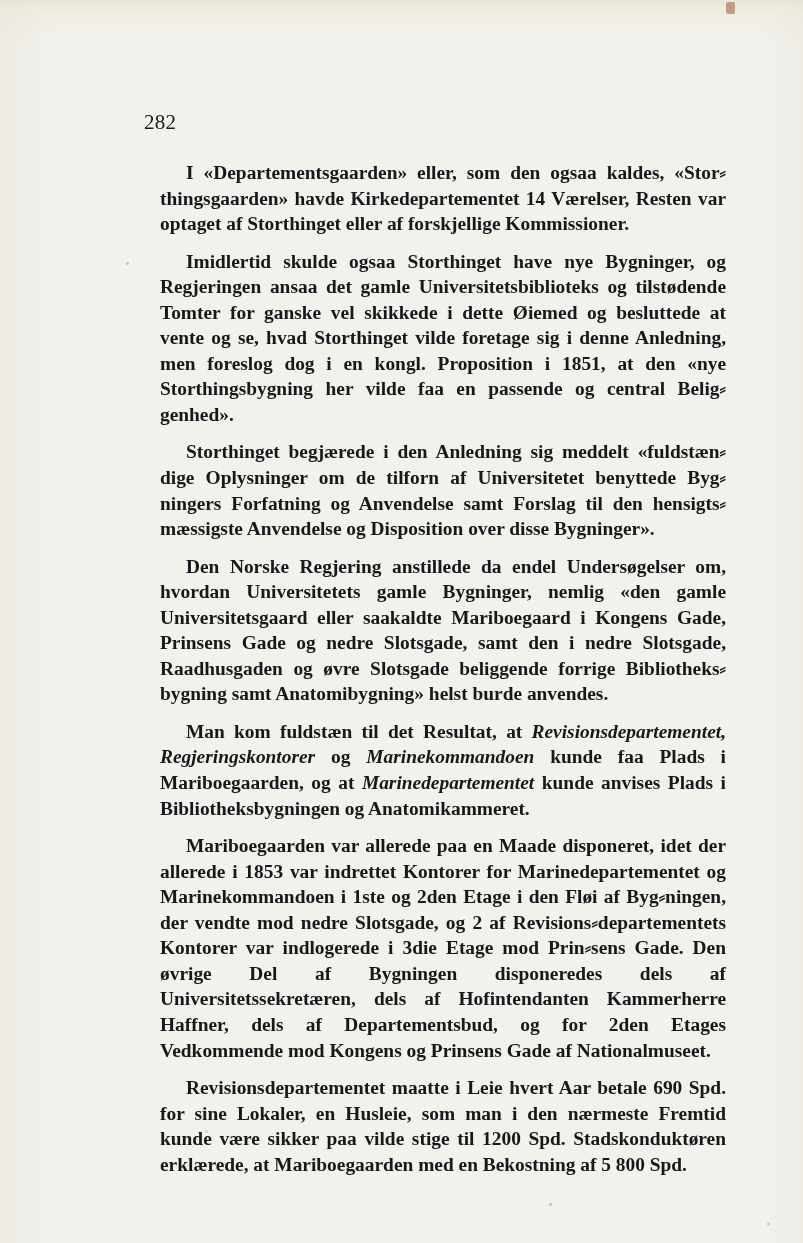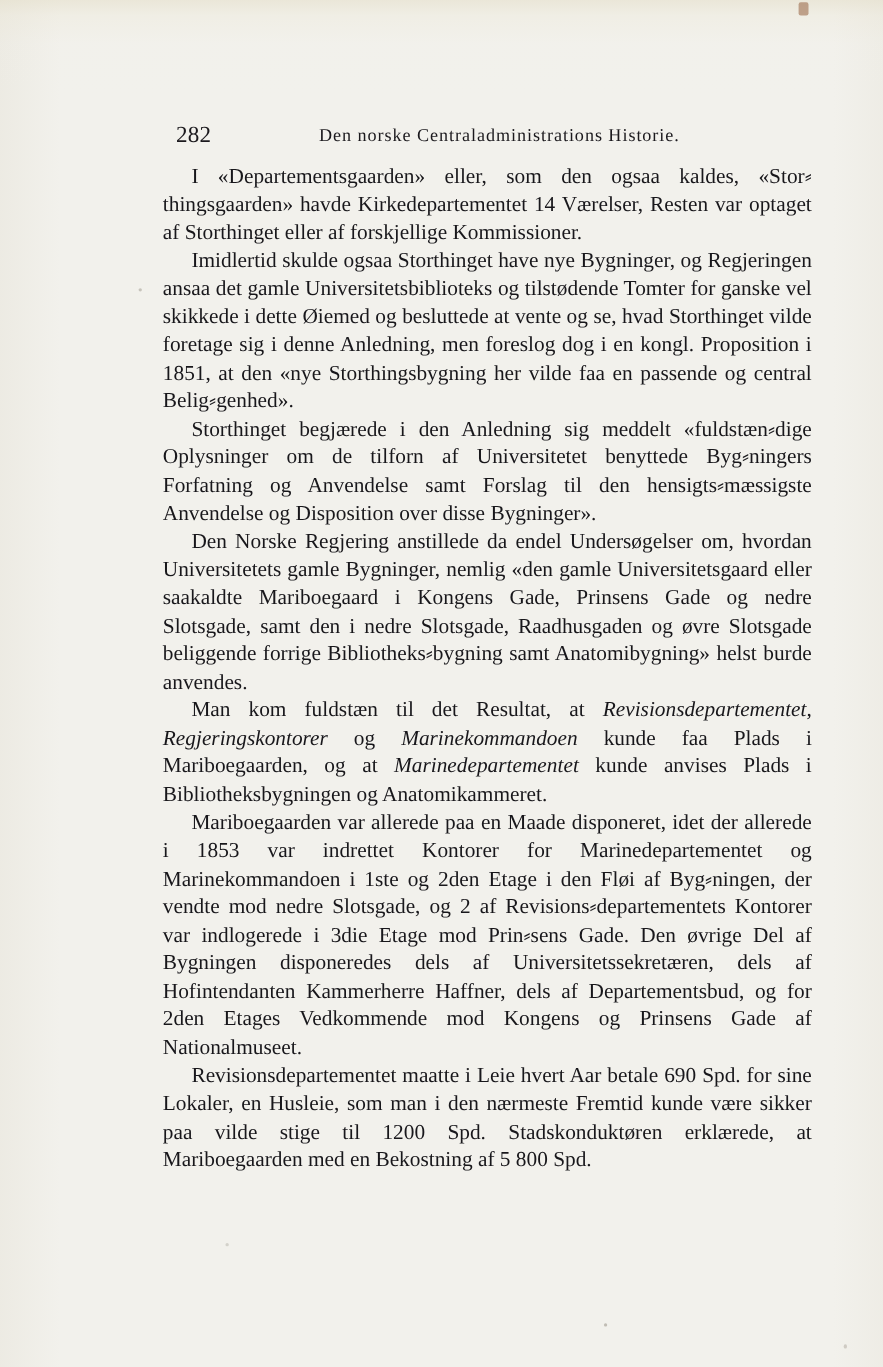--- a/index.html
+++ b/index.html
@@ -31,21 +31,21 @@
         rgba(242, 241, 236, 0.00) 45px);
     font-family: "Liberation Serif", "DejaVu Serif", serif;
     color: #17161a;
     -webkit-font-smoothing: antialiased;
   }
 
   
   #head {
     position: absolute;
     top: 109px;
-    left: 160px;
+    left: 144px;
     width: 590px;
     height: 26px;
     text-align: right;
   }
 
   #folio {
     position: absolute;
     left: 0;
     top: 0;
     font-size: 21px;
@@ -72,22 +72,23 @@
     top: 148px;
     width: 590px;
     font-size: 19.4px;
     line-height: 25.55px;
     text-align: justify;
     text-justify: inter-word;
     color: #18171b;
   }
 
   #textblock p {
-    margin: 0;
+    margin: 12px;
     text-indent: 26px;
+    font-weight: bold;
     
   }
 
   i, .it {
     font-style: italic;
   }
 
   
   .dh {
     font-style: normal;
@@ -142,21 +143,20 @@
     filter: blur(0.5px);
   }
 </style>
 </head>
 <body>
 
 <div id="page">
 
   <div id="head">
     <span id="folio">282</span>
-    <span id="running-title">Den norske Centraladministrations Historie.</span>
   </div>
 
   <div id="textblock">
     <p><span>I «Departementsgaarden» eller, som den ogsaa kaldes, «Stor</span><span class="dh">⸗</span><span>thingsgaarden» havde Kirkedepartementet 14 Værelser, Resten var optaget af Storthinget eller af forskjellige Kommissioner.</span></p>
     <p><span>Imidlertid skulde ogsaa Storthinget have nye Bygninger, og Regjeringen ansaa det gamle Universitetsbiblioteks og tilstødende Tomter for ganske vel skikkede i dette Øiemed og besluttede at vente og se, hvad Storthinget vilde foretage sig i denne Anledning, men foreslog dog i en kongl. Proposition i 1851, at den «nye Storthingsbygning her vilde faa en passende og central Belig</span><span class="dh">⸗</span><span>genhed».</span></p>
     <p><span>Storthinget begjærede i den Anledning sig meddelt «fuldstæn</span><span class="dh">⸗</span><span>dige Oplysninger om de tilforn af Universitetet benyttede Byg</span><span class="dh">⸗</span><span>ningers Forfatning og Anvendelse samt Forslag til den hensigts</span><span class="dh">⸗</span><span>mæssigste Anvendelse og Disposition over disse Bygninger».</span></p>
     <p><span>Den Norske Regjering anstillede da endel Undersøgelser om, hvordan Universitetets gamle Bygninger, nemlig «den gamle Universitetsgaard eller saakaldte Mariboegaard i Kongens Gade, Prinsens Gade og nedre Slotsgade, samt den i nedre Slotsgade, Raadhusgaden og øvre Slotsgade beliggende forrige Bibliotheks</span><span class="dh">⸗</span><span>bygning samt Anatomibygning» helst burde anvendes.</span></p>
     <p><span>Man kom fuldstæn til det Resultat, at </span><span class="it">Revisionsdepartementet,</span><span> </span><span class="it">Regjeringskontorer</span><span> og </span><span class="it">Marinekommandoen</span><span> kunde faa Plads i Mariboegaarden, og at </span><span class="it">Marinedepartementet</span><span> kunde anvises Plads i Bibliotheksbygningen og Anatomikammeret.</span></p>
     <p><span>Mariboegaarden var allerede paa en Maade disponeret, idet der allerede i 1853 var indrettet Kontorer for Marinedepartementet og Marinekommandoen i 1ste og 2den Etage i den Fløi af Byg</span><span class="dh">⸗</span><span>ningen, der vendte mod nedre Slotsgade, og 2 af Revisions</span><span class="dh">⸗</span><span>departementets Kontorer var indlogerede i 3die Etage mod Prin</span><span class="dh">⸗</span><span>sens Gade.  Den øvrige Del af Bygningen disponeredes dels af Universitetssekretæren, dels af Hofintendanten Kammerherre Haffner, dels af Departementsbud, og for 2den Etages Vedkommende mod Kongens og Prinsens Gade af Nationalmuseet.</span></p>
     <p><span>Revisionsdepartementet maatte i Leie hvert Aar betale 690 Spd. for sine Lokaler, en Husleie, som man i den nærmeste Fremtid kunde være sikker paa vilde stige til 1200 Spd.  Stadskonduktøren erklærede, at Mariboegaarden med en Bekostning af 5 800 Spd.</span></p>

